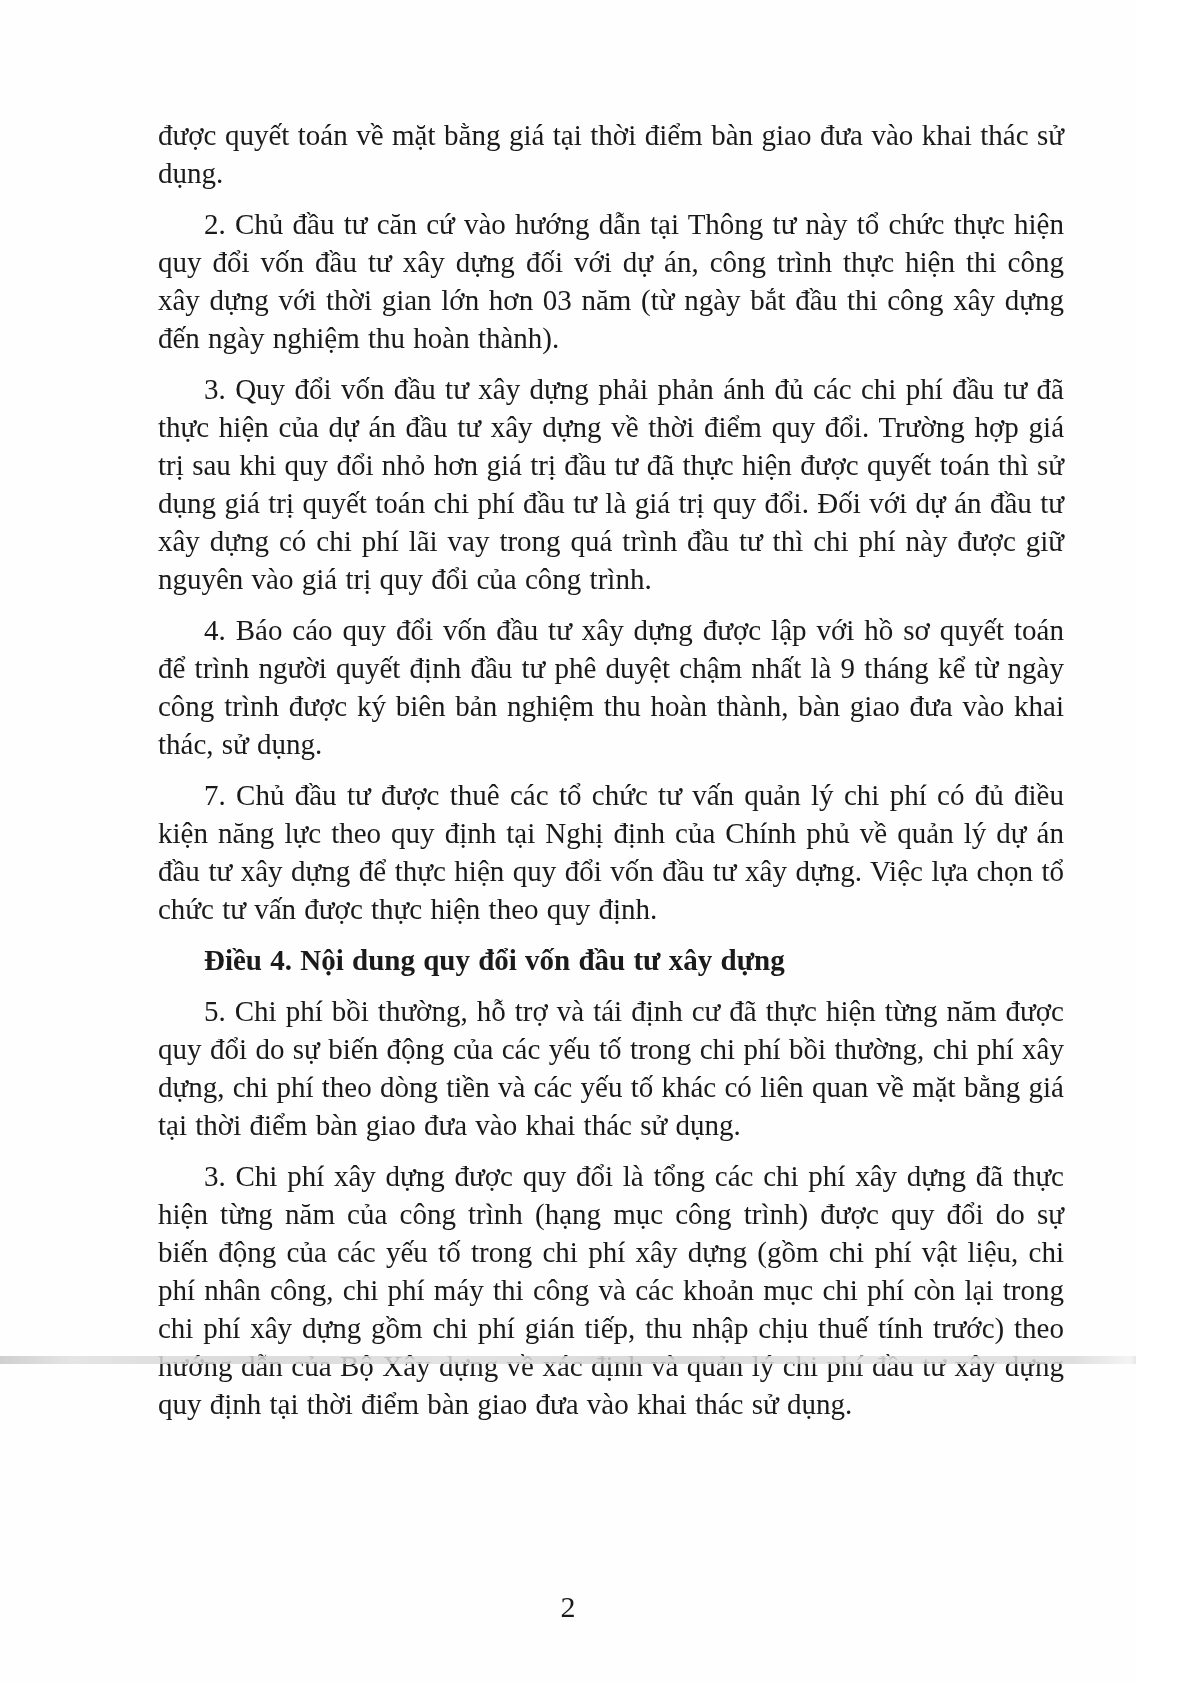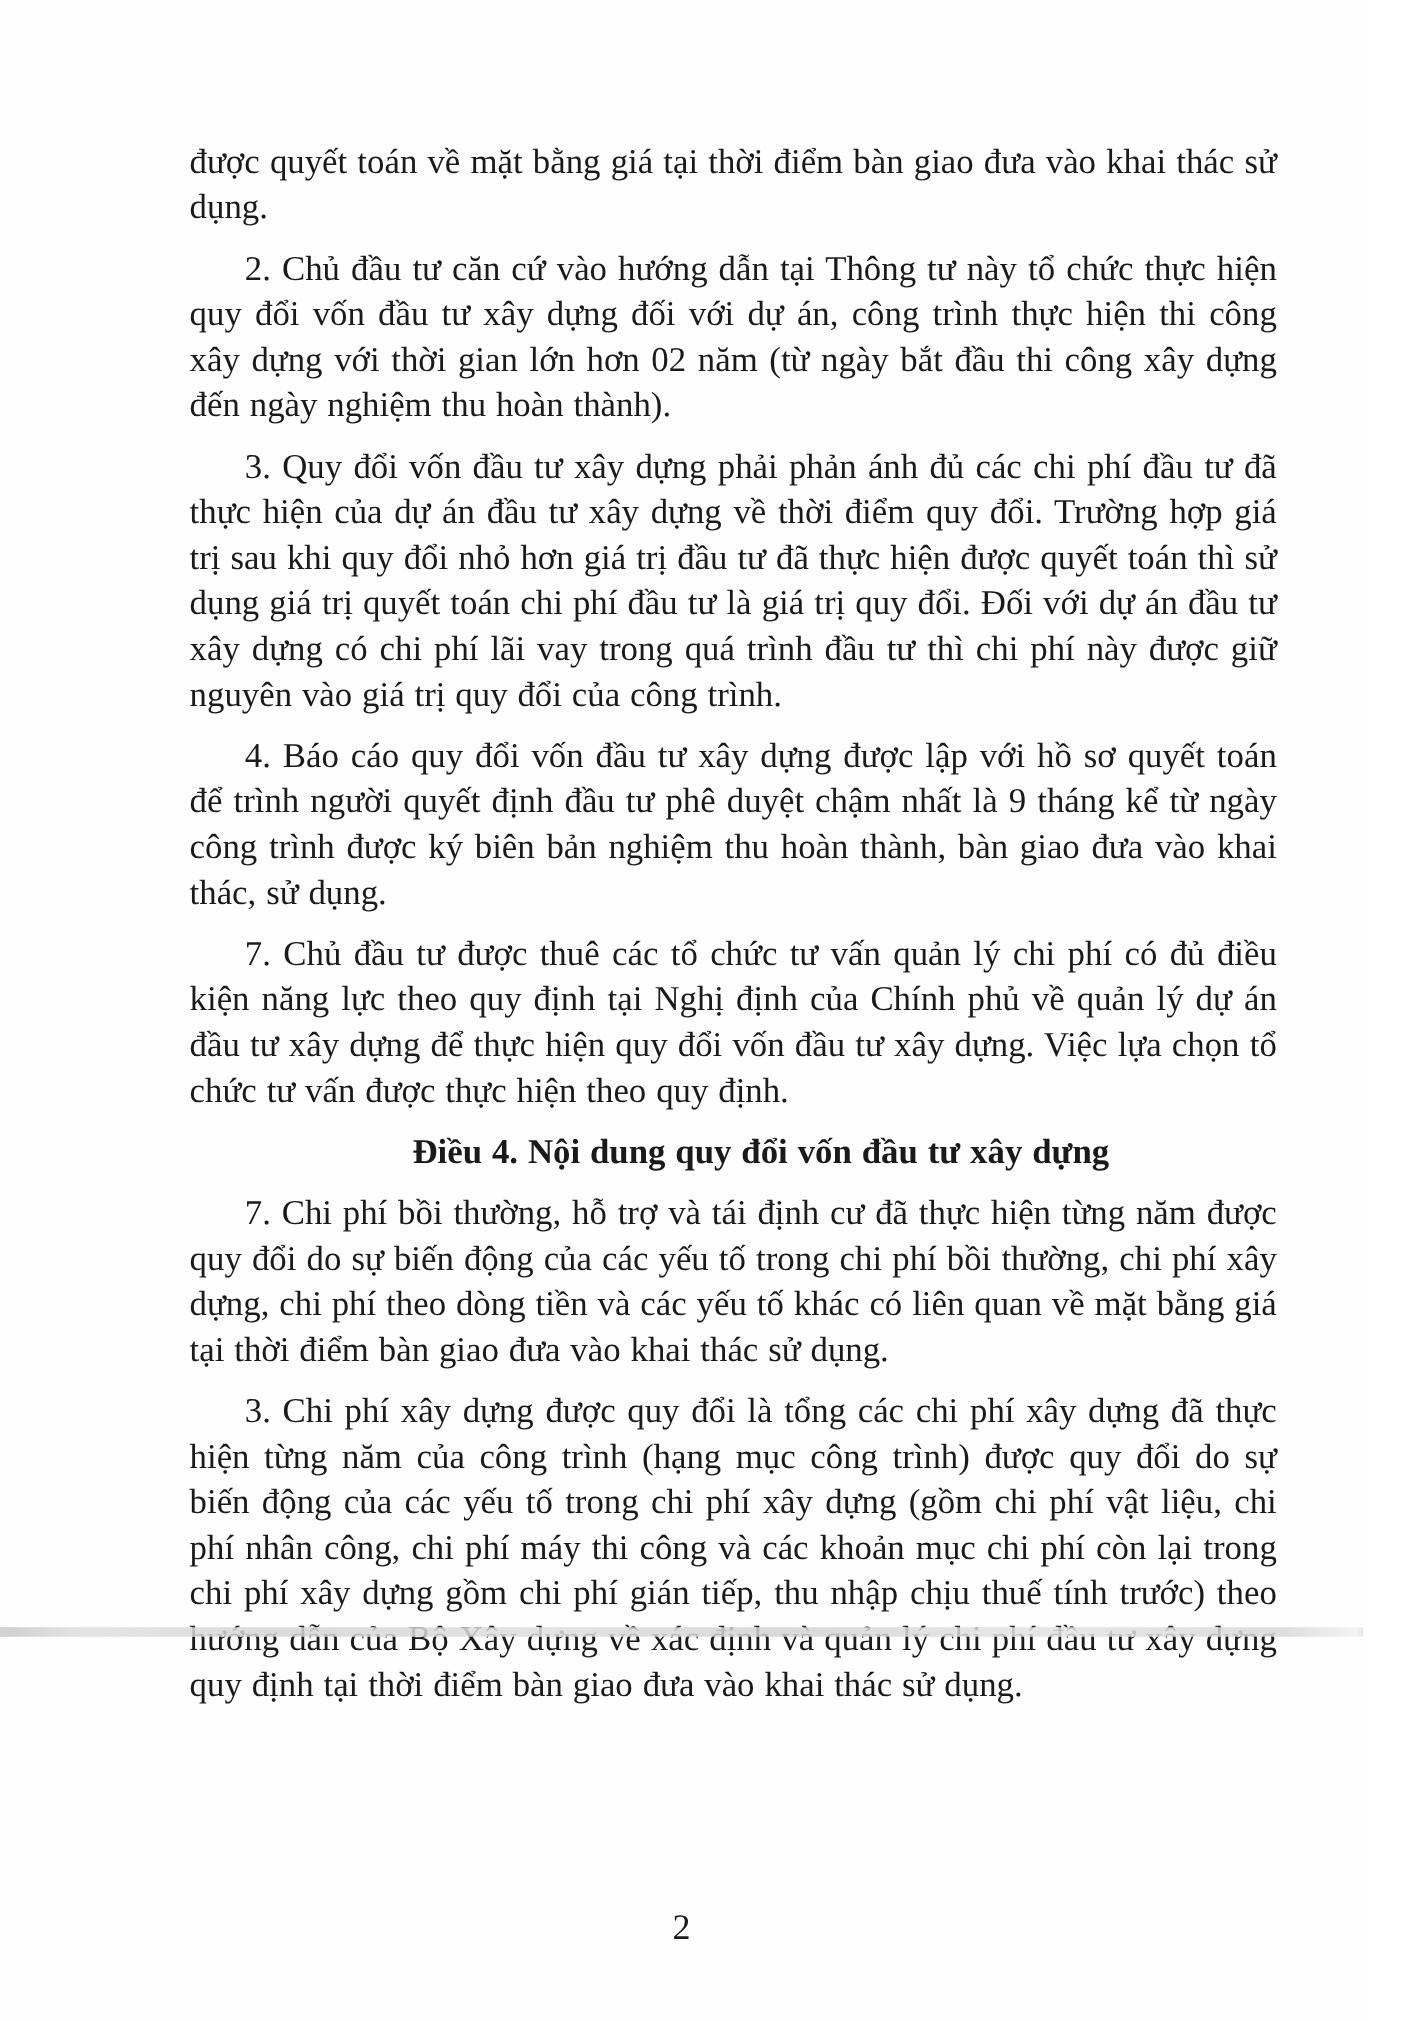--- a/index.html
+++ b/index.html
@@ -30,21 +30,21 @@
     text-align: justify;
     text-indent: 46px;
     word-spacing: 1px;
     font-weight: normal;
   }
   .text-block p.continuation {
     text-indent: 0;
   }
   .text-block h2.section-heading {
     font-weight: bold;
-    text-align: center;
+    text-align: left;
   }
   .scan-band {
     position: absolute;
     left: 0;
     top: 1356px;
     width: 1190px;
     height: 8px;
     background: linear-gradient(90deg,
       #c7c7c7 0%, #e0e0e0 6%, #d4d4d4 20%, #dedede 38%,
       #d2d2d2 55%, #e3e3e3 72%, #d8d8d8 90%, #f2f2f2 95%,
@@ -63,32 +63,32 @@
 </style>
 </head>
 <body>
 
 <div class="page">
 
   <div class="text-block">
 
     <p class="continuation">được quyết toán về mặt bằng giá tại thời điểm bàn giao đưa vào khai thác sử dụng.</p>
 
-    <p>2. Chủ đầu tư căn cứ vào hướng dẫn tại Thông tư này tổ chức thực hiện quy đổi vốn đầu tư xây dựng đối với dự án, công trình thực hiện thi công xây dựng với thời gian lớn hơn 02 năm (từ ngày bắt đầu thi công xây dựng đến ngày nghiệm thu hoàn thành).</p>
+    <p>2. Chủ đầu tư căn cứ vào hướng dẫn tại Thông tư này tổ chức thực hiện quy đổi vốn đầu tư xây dựng đối với dự án, công trình thực hiện thi công xây dựng với thời gian lớn hơn 03 năm (từ ngày bắt đầu thi công xây dựng đến ngày nghiệm thu hoàn thành).</p>
 
     <p>3. Quy đổi vốn đầu tư xây dựng phải phản ánh đủ các chi phí đầu tư đã thực hiện của dự án đầu tư xây dựng về thời điểm quy đổi. Trường hợp giá trị sau khi quy đổi nhỏ hơn giá trị đầu tư đã thực hiện được quyết toán thì sử dụng giá trị quyết toán chi phí đầu tư là giá trị quy đổi. Đối với dự án đầu tư xây dựng có chi phí lãi vay trong quá trình đầu tư thì chi phí này được giữ nguyên vào giá trị quy đổi của công trình.</p>
 
     <p>4. Báo cáo quy đổi vốn đầu tư xây dựng được lập với hồ sơ quyết toán để trình người quyết định đầu tư phê duyệt chậm nhất là 9 tháng kể từ ngày công trình được ký biên bản nghiệm thu hoàn thành, bàn giao đưa vào khai thác, sử dụng.</p>
 
     <p>7. Chủ đầu tư được thuê các tổ chức tư vấn quản lý chi phí có đủ điều kiện năng lực theo quy định tại Nghị định của Chính phủ về quản lý dự án đầu tư xây dựng để thực hiện quy đổi vốn đầu tư xây dựng. Việc lựa chọn tổ chức tư vấn được thực hiện theo quy định.</p>
 
     <h2 class="section-heading">Điều 4. Nội dung quy đổi vốn đầu tư xây dựng</h2>
 
 
-    <p>7. Chi phí bồi thường, hỗ trợ và tái định cư đã thực hiện từng năm được quy đổi do sự biến động của các yếu tố trong chi phí bồi thường, chi phí xây dựng, chi phí theo dòng tiền và các yếu tố khác có liên quan về mặt bằng giá tại thời điểm bàn giao đưa vào khai thác sử dụng.</p>
+    <p>5. Chi phí bồi thường, hỗ trợ và tái định cư đã thực hiện từng năm được quy đổi do sự biến động của các yếu tố trong chi phí bồi thường, chi phí xây dựng, chi phí theo dòng tiền và các yếu tố khác có liên quan về mặt bằng giá tại thời điểm bàn giao đưa vào khai thác sử dụng.</p>
 
     <p>3. Chi phí xây dựng được quy đổi là tổng các chi phí xây dựng đã thực hiện từng năm của công trình (hạng mục công trình) được quy đổi do sự biến động của các yếu tố trong chi phí xây dựng (gồm chi phí vật liệu, chi phí nhân công, chi phí máy thi công và các khoản mục chi phí còn lại trong chi phí xây dựng gồm chi phí gián tiếp, thu nhập chịu thuế tính trước) theo hướng dẫn của Bộ Xây dựng về xác định và quản lý chi phí đầu tư xây dựng quy định tại thời điểm bàn giao đưa vào khai thác sử dụng.</p>
 
   </div>
 
   <div class="scan-band"></div>
 
   <div class="page-number">2</div>
 
 </div>

